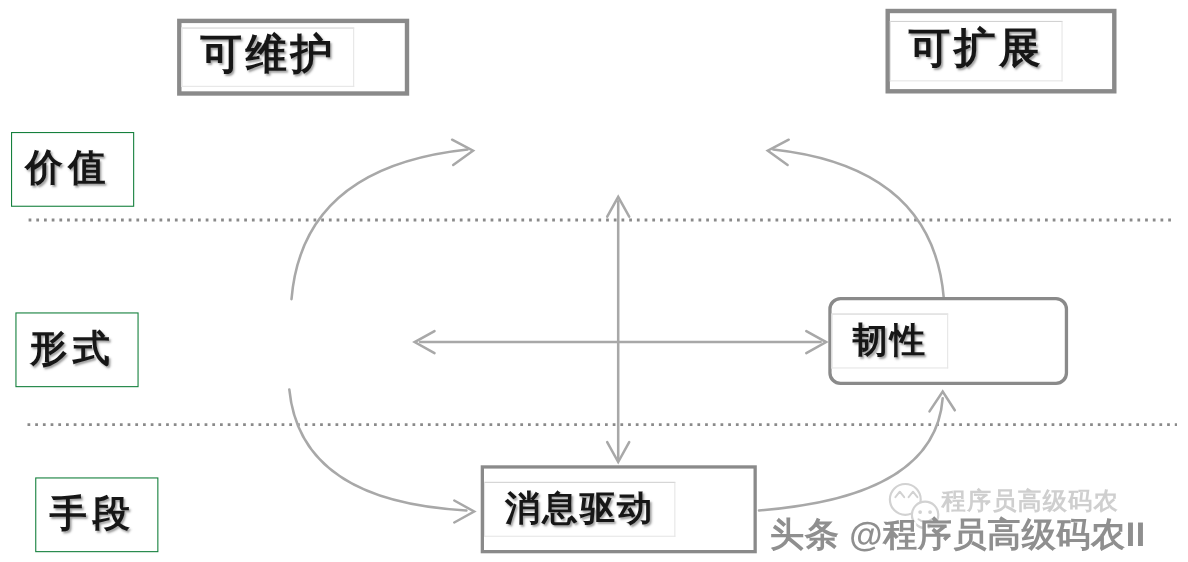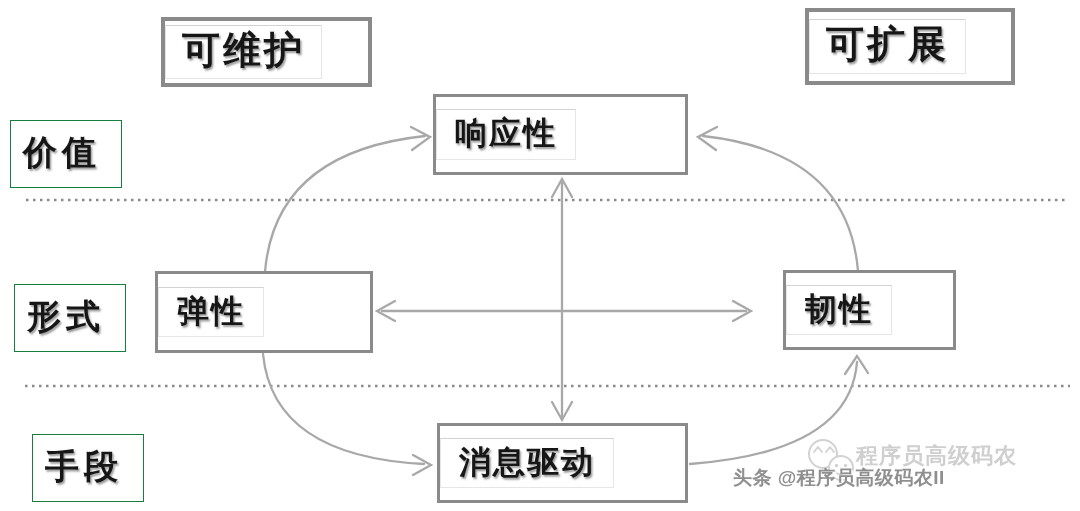--- a/index.html
+++ b/index.html
@@ -36,21 +36,21 @@
     color: #161616;
     text-shadow: 1.5px 1.8px 2px rgba(40,40,40,0.45);
     white-space: nowrap;
   }
   .top-box .inner { font-size: 38px; letter-spacing: 3px; padding: 3px 16px 6px 16px; }
 
   #box-maintainable { left: 161px; top: 17px;  width: 211px; height: 70px; }
   #box-scalable     { left: 757px; top: 8px;   width: 210px; height: 77px; margin-left: 48px; }
   #box-responsive   { left: 433px; top: 94px;  width: 255px; height: 81px; }
   #box-elastic      { left: 155px; top: 271px; width: 218px; height: 82px; }
-  #box-resilient    { left: 783px; top: 270px; width: 173px; height: 80px; }
+  #box-resilient    { left: 753px; top: 270px; width: 218px; height: 80px; border-radius: 11px; }
   #box-message      { left: 437px; top: 423px; width: 251px; height: 80px; }
 
   
   .row-label {
     position: absolute;
     background: #ffffff;
     border: 1px solid #15803d;
     padding: 9px 20px 11px 12px;
     font-size: 34px;
     font-weight: 700;
@@ -66,24 +66,23 @@
   
   .watermark { position: absolute; left: 0; top: 0; width: 1080px; height: 511px; pointer-events: none; }
   .wm-line1 {
     position: absolute; left: 856px; top: 441px;
     font-size: 22px; font-weight: 700; letter-spacing: 1px;
     color: #cfcfcf; text-shadow: 1.5px 1.5px 0 #ffffff;
     white-space: nowrap;
   }
   .wm-line2 {
     position: absolute; left: 700px; top: 465px;
-    font-size: 19px; font-weight: 700; letter-spacing: 0.5px;
+    font-size: 31px; font-weight: 700; letter-spacing: 0.5px;
     color: #8f8f8f; text-shadow: 2px 2px 1px #ffffff;
     white-space: nowrap;
-    margin-left: 33px;
   }
   .wm-icon { position: absolute; left: 800px; top: 437px; }
 </style>
 </head>
 <body>
 
 <div class="stage">
 
   <svg class="layer" width="1080" height="511" viewBox="0 0 1080 511" fill="none" stroke="#a8a8a8" stroke-width="2.3" stroke-linecap="round">
 
@@ -127,26 +126,20 @@
     </g>
   </svg>
 
   <div class="node top-box" id="box-maintainable">
     <span class="inner">可维护</span>
   </div>
   <div class="node top-box" id="box-scalable">
     <span class="inner">可扩展</span>
   </div>
 
-  <div class="node" id="box-responsive">
-    <span class="inner">响应性</span>
-  </div>
-  <div class="node" id="box-elastic">
-    <span class="inner">弹性</span>
-  </div>
   <div class="node" id="box-resilient">
     <span class="inner">韧性</span>
   </div>
   <div class="node" id="box-message">
     <span class="inner">消息驱动</span>
   </div>
 
   <div class="row-label" id="label-value">价值</div>
   <div class="row-label" id="label-form">形式</div>
   <div class="row-label" id="label-means">手段</div>

